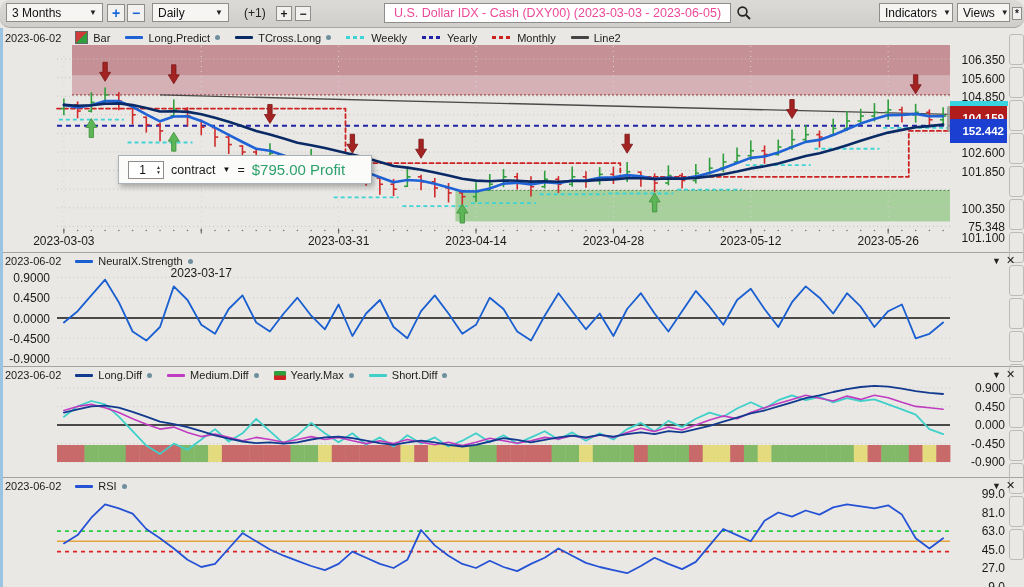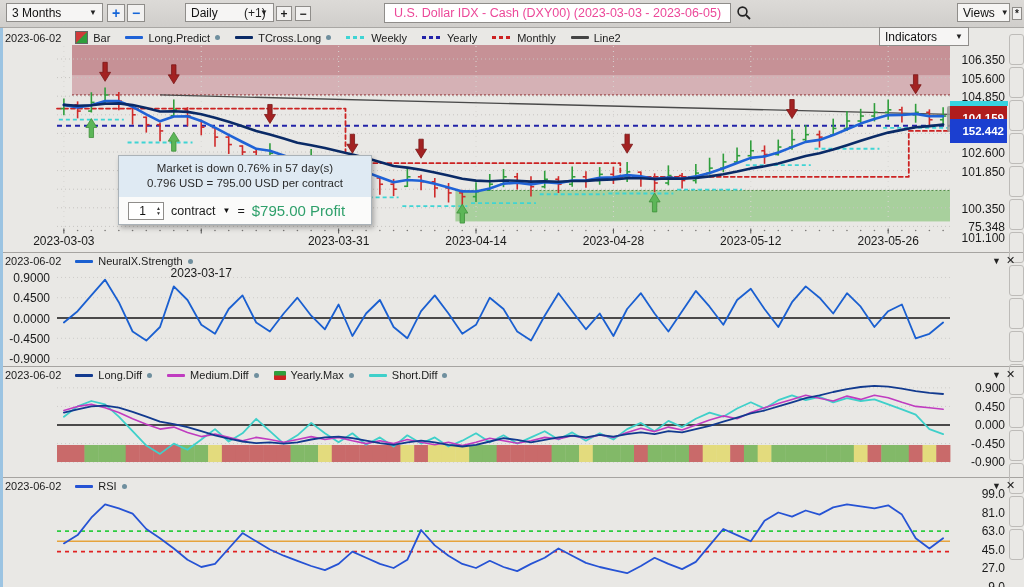--- a/index.html
+++ b/index.html
@@ -1,21 +1,21 @@
 <!DOCTYPE html>
 <html><head>
 <meta charset="utf-8">
 <style>
   html,body{margin:0;padding:0;background:#cfcdca;}
   #app{position:relative;width:1024px;height:587px;overflow:hidden;
        background:#e9e8e5;font-family:"Liberation Sans",sans-serif;
        -webkit-font-smoothing:antialiased;}
   
   #toolbar{position:absolute;top:0;left:0;width:1024px;height:27px;
-    background:linear-gradient(#dcdad7,#d0cecb);border-bottom:1px solid #a9a7a4;z-index:40;}
+    background:linear-gradient(#dcdad7,#d0cecb);border-bottom:1px solid #a9a7a4;z-index:40;border-radius:10px;}
   .tsel{position:absolute;top:3px;height:19px;background:#f6f5f4;border:1px solid #8f8d8a;
     display:flex;align-items:center;justify-content:space-between;font-size:12px;color:#111;
     padding:0 5px;box-sizing:border-box;}
   .caret{font-size:8px;color:#222;margin-left:6px;}
   .tbtn{position:absolute;background:#f2f1f0;border:1px solid #8f8d8a;display:flex;
     align-items:center;justify-content:center;font-weight:bold;box-sizing:border-box;}
   .blue{color:#1565d8;} .dark{color:#1b1b1b;}
   #title-box{position:absolute;left:384px;top:3px;width:347px;height:20px;background:#ffffff;
     border:1px solid #8f8d8a;display:flex;align-items:center;justify-content:center;
     font-size:12.5px;color:#ec4899;box-sizing:border-box;}
@@ -76,39 +76,39 @@
     <div class="tsel" style="left:6px;width:97px;">
       <span>3 Months</span>
       <span class="caret">▼</span>
     </div>
     <div class="tbtn blue" style="left:107px;top:4px;width:18px;height:18px;font-size:14px;">
         <span>+</span>
       </div>
     <div class="tbtn blue" style="left:127px;top:4px;width:18px;height:18px;font-size:14px;">
         <span>−</span>
       </div>
-    <div class="tsel" style="left:152px;width:89px;margin-left:33px;">
+    <div class="tsel" style="left:152px;width:77px;">
       <span>Daily</span>
       <span class="caret">▼</span>
     </div>
     <span id="offset-lbl">(+1)</span>
     <div class="tbtn dark" style="left:276px;top:6px;width:16px;height:15px;font-size:12px;">
         <span>+</span>
       </div>
     <div class="tbtn dark" style="left:295px;top:6px;width:16px;height:15px;font-size:12px;">
         <span>−</span>
       </div>
     <div id="title-box">
       <span>U.S. Dollar IDX - Cash (DXY00) (2023-03-03 - 2023-06-05)</span>
     </div>
     <svg id="search-icon" width="16" height="16">
       <circle cx="6.5" cy="6.5" r="4.4" fill="none" stroke="#222" stroke-width="1.6"></circle>
       <line x1="10" y1="10" x2="14" y2="14" stroke="#222" stroke-width="1.8"></line>
     </svg>
-    <div class="tsel" style="left:879px;width:90px;margin-top:24px;">
+    <div class="tsel" style="left:879px;width:74px;">
       <span>Indicators</span>
       <span class="caret">▼</span>
     </div>
     <div class="tsel" style="left:957px;width:53px;">
       <span>Views</span>
       <span class="caret">▼</span>
     </div>
     <div class="tbtn dark" style="left:1012px;top:7px;width:10px;height:13px;font-size:10px;">
         <span>*</span>
       </div>
@@ -619,24 +619,20 @@
   <div id="tag-cyan" style="top:101px;"></div>
   <div class="ptag" id="tag-upper" style="top:106px;">
       <span>104.159</span>
     </div>
   <div class="ptag" id="tag-lower" style="top:119px;">
       <span>152.442</span>
     </div>
   <div id="axis-handle" style="top:106px;"></div>
 
   <div id="tooltip">
-    <div id="tt-top">
-      <div>Market is down 0.76% in 57 day(s)</div>
-      <div>0.796 USD = 795.00 USD per contract</div>
-    </div>
     <div id="tt-bottom">
       <div id="qty-box">
         <span id="qty-val">1</span>
         <span id="qty-spin">
             <span>▲</span>
             <span>▼</span>
           </span>
       </div>
       <span class="ctext">contract</span>
       <span style="font-size:8px;color:#111;">▼</span>

